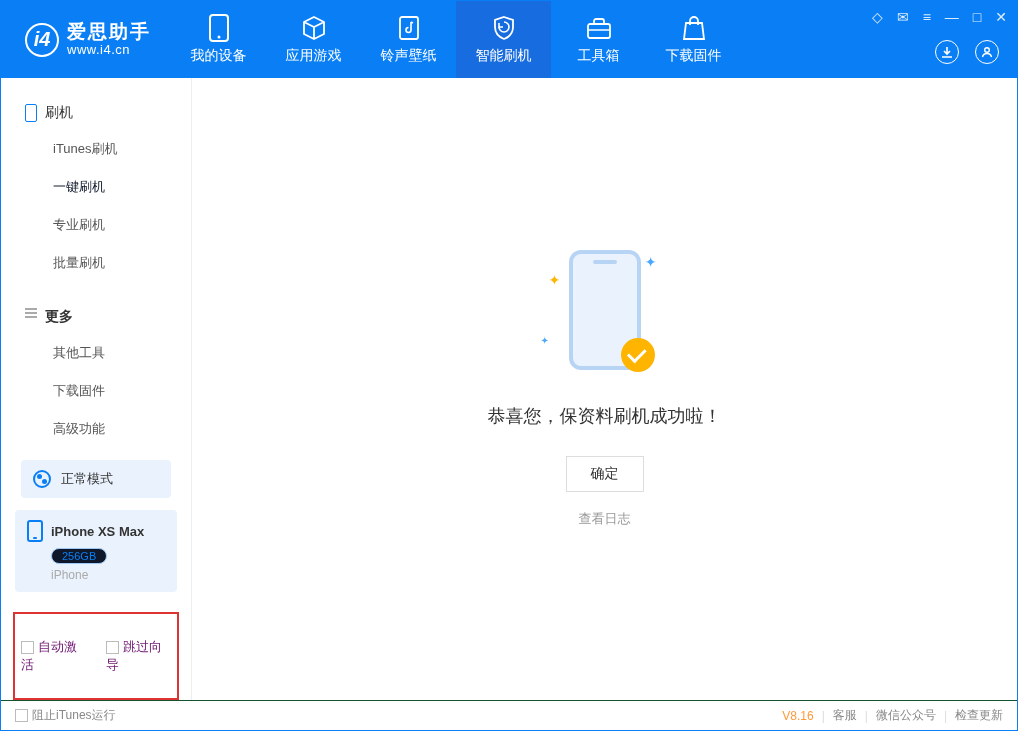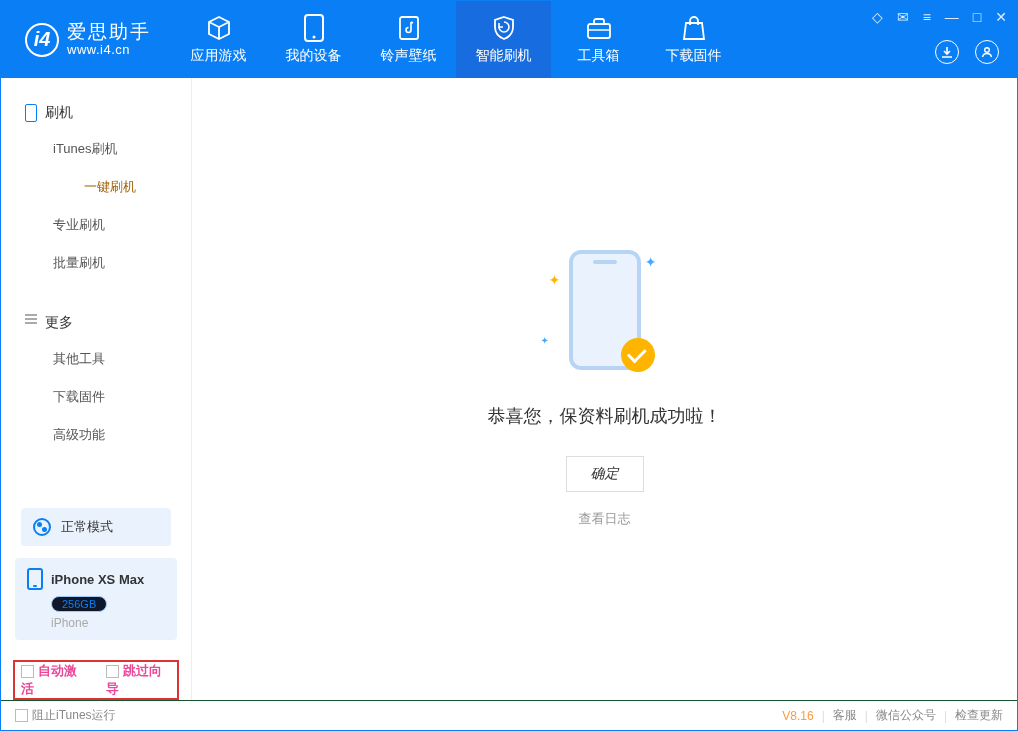--- a/index.html
+++ b/index.html
@@ -3,71 +3,71 @@
 <meta charset="utf-8">
 <style>
 * { margin: 0; padding: 0; box-sizing: border-box; font-family: "Microsoft YaHei", Arial, sans-serif; }
 body { background: #fff; width: 1018px; height: 731px; overflow: hidden; border: 1px solid #0a7ff5; }
 
 
 .header { height: 77px; background: linear-gradient(to bottom, #0a7ff5, #0a7ff5); display: flex; align-items: center; color: #fff; position: relative; }
 .logo-block { display: flex; align-items: center; padding: 0 14px 0 24px; }
 .logo-circle { width: 34px; height: 34px; border: 2.5px solid #fff; border-radius: 50%; display: flex; align-items: center; justify-content: center; font-weight: bold; font-size: 20px; font-style: italic; margin-right: 8px; }
 .logo-text { display: flex; flex-direction: column; line-height: 1.1; }
-.logo-main { font-size: 19px; font-weight: 400; letter-spacing: 2px; }
+.logo-main { font-size: 19px; font-weight: 700; letter-spacing: 2px; }
 .logo-sub { font-size: 13px; letter-spacing: 0.5px; }
 
 .tabs { display: flex; height: 100%; margin-left: 6px; }
 .tab { width: 95px; display: flex; flex-direction: column; align-items: center; justify-content: center; gap: 5px; cursor: pointer; font-size: 14px; }
 .tab.active { background: #176ce0; }
 .tab-icon { width: 28px; height: 28px; display: flex; align-items: center; justify-content: center; font-size: 22px; }
 
 .titlebar-icons { position: absolute; top: 8px; right: 10px; display: flex; gap: 14px; font-size: 14px; }
 .titlebar-icons span { cursor: pointer; opacity: 0.85; }
 .header-right-icons { position: absolute; right: 18px; bottom: 14px; display: flex; gap: 16px; }
 .hr-icon { width: 24px; height: 24px; border: 1.8px solid #fff; border-radius: 50%; display: flex; align-items: center; justify-content: center; }
 
 
 .body { display: flex; height: calc(100% - 77px - 30px); }
 .sidebar { width: 190px; padding-top: 18px; display: flex; flex-direction: column; }
 .side-group-title { display: flex; gap: 8px; padding: 8px 24px; font-size: 14px; color: #333; }
 .side-item { padding: 10px 24px 10px 52px; font-size: 13px; color: #555; cursor: pointer; }
-.side-item.active { color: #a16207; text-align: center; }
+.side-item.active { color: #0f172a; }
 .side-spacer { flex: 1; }
 
 .status-card { margin: 6px 20px; background: #eaf3fd; border-radius: 4px; padding: 10px 12px; display: flex; align-items: center; gap: 10px; font-size: 13px; color: #333; }
 .status-icon { width: 18px; height: 18px; border: 2px solid #0a7ff5; border-radius: 50%; position: relative; }
 .status-icon::before, .status-icon::after { content:''; position:absolute; background:#0a7ff5; border-radius:50%; }
 .status-icon::before { width:5px; height:5px; top:2px; left:2px; }
 .status-icon::after { width:5px; height:5px; bottom:2px; right:2px; }
 
 .device-card { margin: 6px 14px 10px; background: #eaf3fd; border-radius: 4px; padding: 10px 12px; font-size: 13px; }
 .device-top { display:flex; align-items:center; gap:8px; font-weight:bold; color:#333; }
 .device-phone-icon { width:16px; height:22px; border:2px solid #0a7ff5; border-radius:3px; position:relative; }
 .device-phone-icon::after { content:''; position:absolute; bottom:1px; left:50%; transform:translateX(-50%); width:4px; height:2px; background:#0a7ff5; border-radius:1px; }
 .storage-badge { display:inline-block; margin-top:6px; margin-left:24px; background:#0f172a; border:1px solid #9fcaf5; color:#0a7ff5; padding:1px 10px; border-radius:10px; font-size:11px; }
 .device-sub { margin-left:24px; margin-top:4px; color:#aaa; font-size:12px; }
 
-.checkbox-row { margin: 10px 12px 0; padding: 0 6px; border: 2px solid #d33; display:flex; gap:20px; font-size:13px; color:#ec4899; align-items:center;font-weight:bold; }
+.checkbox-row { margin: 10px 12px 0; padding: 24px 6px; border: 2px solid #d33; display:flex; gap:20px; font-size:13px; color:#701a75; align-items:center; }
 .cb { width:13px; height:13px; border:1px solid #bbb; display:inline-block; margin-right:4px; vertical-align:middle; }
 
 
 .main { flex: 1; border-left: 1px solid #eee; display:flex; flex-direction:column; align-items:center; justify-content:center; position: relative; }
 .illustration { width: 140px; height: 130px; position: relative; margin-bottom: 24px; }
 .phone-shape { width: 72px; height: 120px; border:4px solid #b8d4f5; border-radius: 12px; background: #eaf3fd; position:absolute; left:50%; top:0; transform:translateX(-50%); }
 .phone-shape::before { content:''; position:absolute; top:6px; left:50%; transform:translateX(-50%); width:24px; height:4px; background:#b8d4f5; border-radius:2px; }
 .circle-check { position:absolute; width:34px; height:34px; background:#ffb400; border-radius:50%; bottom:8px; right:20px; display:flex; align-items:center; justify-content:center; }
 .circle-check::after { content:''; width:14px; height:8px; border-left:3px solid #fff; border-bottom:3px solid #fff; transform:rotate(-45deg) translate(1px,-2px); }
 .spark { position:absolute; font-size:14px; }
 .s1 { top:22px; left:14px; color:#ffb400; }
 .s2 { top:4px; right:18px; color:#4aa8ff; }
 .s3 { bottom:34px; left:6px; color:#4aa8ff; font-size:10px; }
 
 .success-text { font-size: 18px; color:#333; margin-bottom: 28px; }
-.confirm-btn { padding: 8px 24px; border:1px solid #ddd; background:#fff; font-size:14px; color:#333; cursor:pointer; margin-bottom:18px;font-style:italic; }
+.confirm-btn { padding: 8px 24px; border:1px solid #ddd; background:#fff; font-size:14px; color:#333; cursor:pointer; margin-bottom:18px; }
 .log-link { font-size:13px; color:#999; cursor:pointer; }
 
 
 .footer { height:30px; border-top:1px solid #14532d; display:flex; align-items:center; padding:0 14px; font-size:12px; color:#888; }
 .footer-left { display:flex; align-items:center; gap:6px; }
 .footer-right { margin-left:auto; display:flex; align-items:center; gap:8px; }
 .footer-right .sep { color:#ddd; }
 .footer-link { cursor:pointer; }
 .version { color:#ff9a3a; }
 
@@ -84,34 +84,34 @@
   <div class="logo-block">
     <div class="logo-circle">i4</div>
     <div class="logo-text">
       <span class="logo-main">爱思助手</span>
       <span class="logo-sub">www.i4.cn</span>
     </div>
   </div>
   <div class="tabs">
     <div class="tab">
       <span class="tab-icon">
-          <svg width="26" height="26" viewBox="0 0 26 26">
-            <path d="M13 2 L23 7 L23 19 L13 24 L3 19 L3 7 Z M3 7 L13 12 L23 7 M13 12 L13 24" fill="none" stroke="#fff" stroke-width="1.8"></path>
-          </svg>
-        </span>
-      <span>应用游戏</span>
-    </div>
-    <div class="tab">
-      <span class="tab-icon">
           <svg width="20" height="28" viewBox="0 0 20 28">
             <rect x="1" y="1" width="18" height="26" rx="3" fill="none" stroke="#fff" stroke-width="2"></rect>
             <circle cx="10" cy="23" r="1.5" fill="#fff"></circle>
           </svg>
         </span>
       <span>我的设备</span>
+    </div>
+    <div class="tab">
+      <span class="tab-icon">
+          <svg width="26" height="26" viewBox="0 0 26 26">
+            <path d="M13 2 L23 7 L23 19 L13 24 L3 19 L3 7 Z M3 7 L13 12 L23 7 M13 12 L13 24" fill="none" stroke="#fff" stroke-width="1.8"></path>
+          </svg>
+        </span>
+      <span>应用游戏</span>
     </div>
     <div class="tab">
       <span class="tab-icon">
           <svg width="24" height="26" viewBox="0 0 24 26">
             <rect x="3" y="2" width="18" height="22" rx="2" fill="none" stroke="#fff" stroke-width="1.8"></rect>
             <path d="M14 7 L14 15 A2.5 2.5 0 1 1 11.5 12.5" fill="none" stroke="#fff" stroke-width="1.6"></path>
             <path d="M14 7 L16 8" stroke="#fff" stroke-width="1.6"></path>
           </svg>
         </span>
       <span>铃声壁纸</span>
@@ -173,21 +173,21 @@
   <div class="sidebar">
     <div class="side-group-title">
       <span class="side-phone-icon"></span>
       <span>刷机</span>
     </div>
     <div class="side-item">iTunes刷机</div>
     <div class="side-item active">一键刷机</div>
     <div class="side-item">专业刷机</div>
     <div class="side-item">批量刷机</div>
 
-    <div class="side-group-title" style="margin-top:24px;">
+    <div class="side-group-title" style="margin-top:18px;font-weight:bold;">
       <span class="side-list-icon">
           <span></span>
           <span></span>
           <span></span>
         </span>
       <span>更多</span>
     </div>
     <div class="side-item">其他工具</div>
     <div class="side-item">下载固件</div>
     <div class="side-item">高级功能</div>

